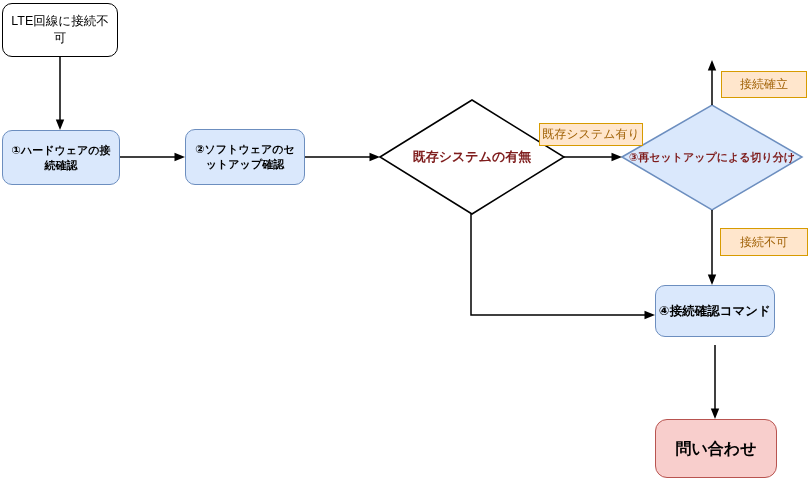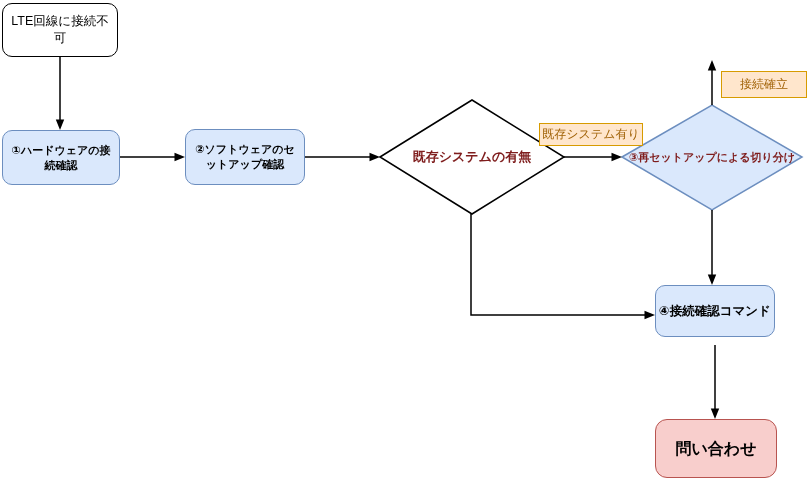--- a/index.html
+++ b/index.html
@@ -132,14 +132,15 @@
 
   <div class="diamond-text" style="left:382px; top:143px; width:180px; height:28px; font-size:13px;">既存システムの有無</div>
 
   <div class="diamond-text" style="left:620px; top:144px; width:184px; height:26px; font-size:11px;">③再セットアップによる切り分け</div>
 
   <div class="edge-label" style="left:539px; top:111px; width:104px; height:23px;margin-top:12px;">既存システム有り</div>
 
 
   <div class="edge-label" style="left:721px; top:71px; width:86px; height:27px;">接続確立</div>
 
+  <div class="edge-label" style="left:720px; top:228px; width:88px; height:28px;">接続不可</div>
 
 </div>
 
 </body></html>

